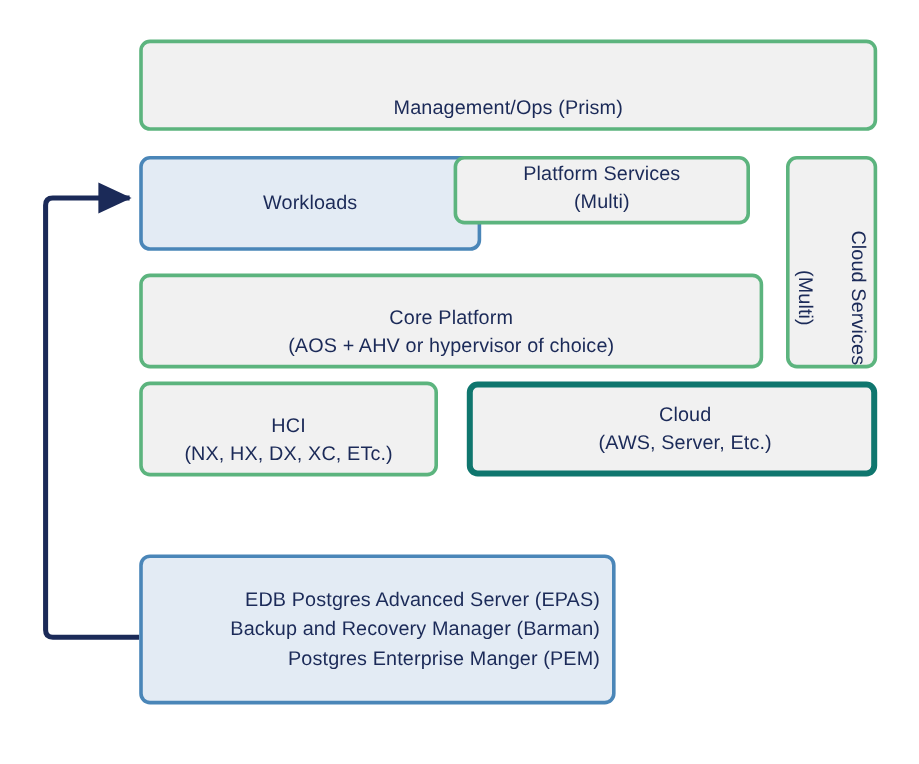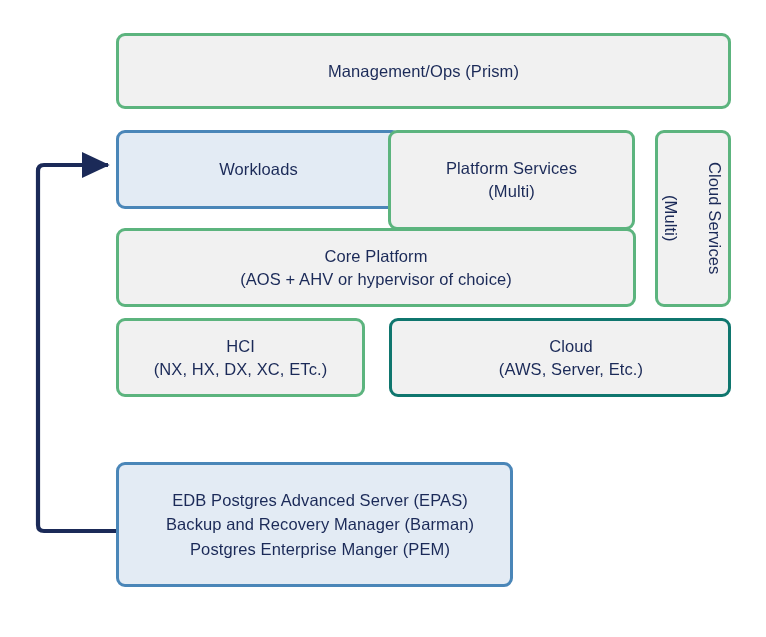--- a/index.html
+++ b/index.html
@@ -36,45 +36,46 @@
     display: block;
     width: 100%;
   }
   .box .line {
     display: block;
     white-space: nowrap;
   }
   .b-green {
     border: 3px solid #5cb47e;
     background: #f1f1f1;
+    align-items: flex-end;
   }
   .b-blue {
     border: 3px solid #4a86b8;
     background: #e3ebf4;
   }
   .b-orange {
-    border: 3px solid #0f766e;
+    border: 5px solid #0f766e;
     background: #f1f1f1;
     padding-left: 32px;
   }
 
   
   #mgmt-ops {
     left: 116px;  top: 33px;
     width: 615px; height: 76px;
   }
 
   
   #workloads {
     left: 116px;  top: 130px;
     width: 285px; height: 79px;
   }
   #platform-services {
-    left: 388px;  top: 130px;
-    width: 247px; height: 100px;
+    left: 378px;  top: 130px;
+    width: 247px; height: 57px;
   }
   #cloud-services {
     left: 655px;  top: 130px;
     width: 76px;  height: 177px;
     padding: 0;
   }
   #cloud-services .rot {
     writing-mode: vertical-rl;
     text-orientation: mixed;
     transform: rotate(0deg);
@@ -100,21 +101,21 @@
   }
 
   
   #edb-stack {
     left: 116px;  top: 462px;
     width: 397px; height: 125px;
     justify-content: flex-start;
     padding-left: 21px;
   }
   #edb-stack .lines {
-    text-align: center;
+    text-align: right;
   }
   #edb-stack .line {
     line-height: 1.47;
   }
 
   
   #connector {
     position: absolute;
     left: 0; top: 0;
     width: 766px; height: 637px;

